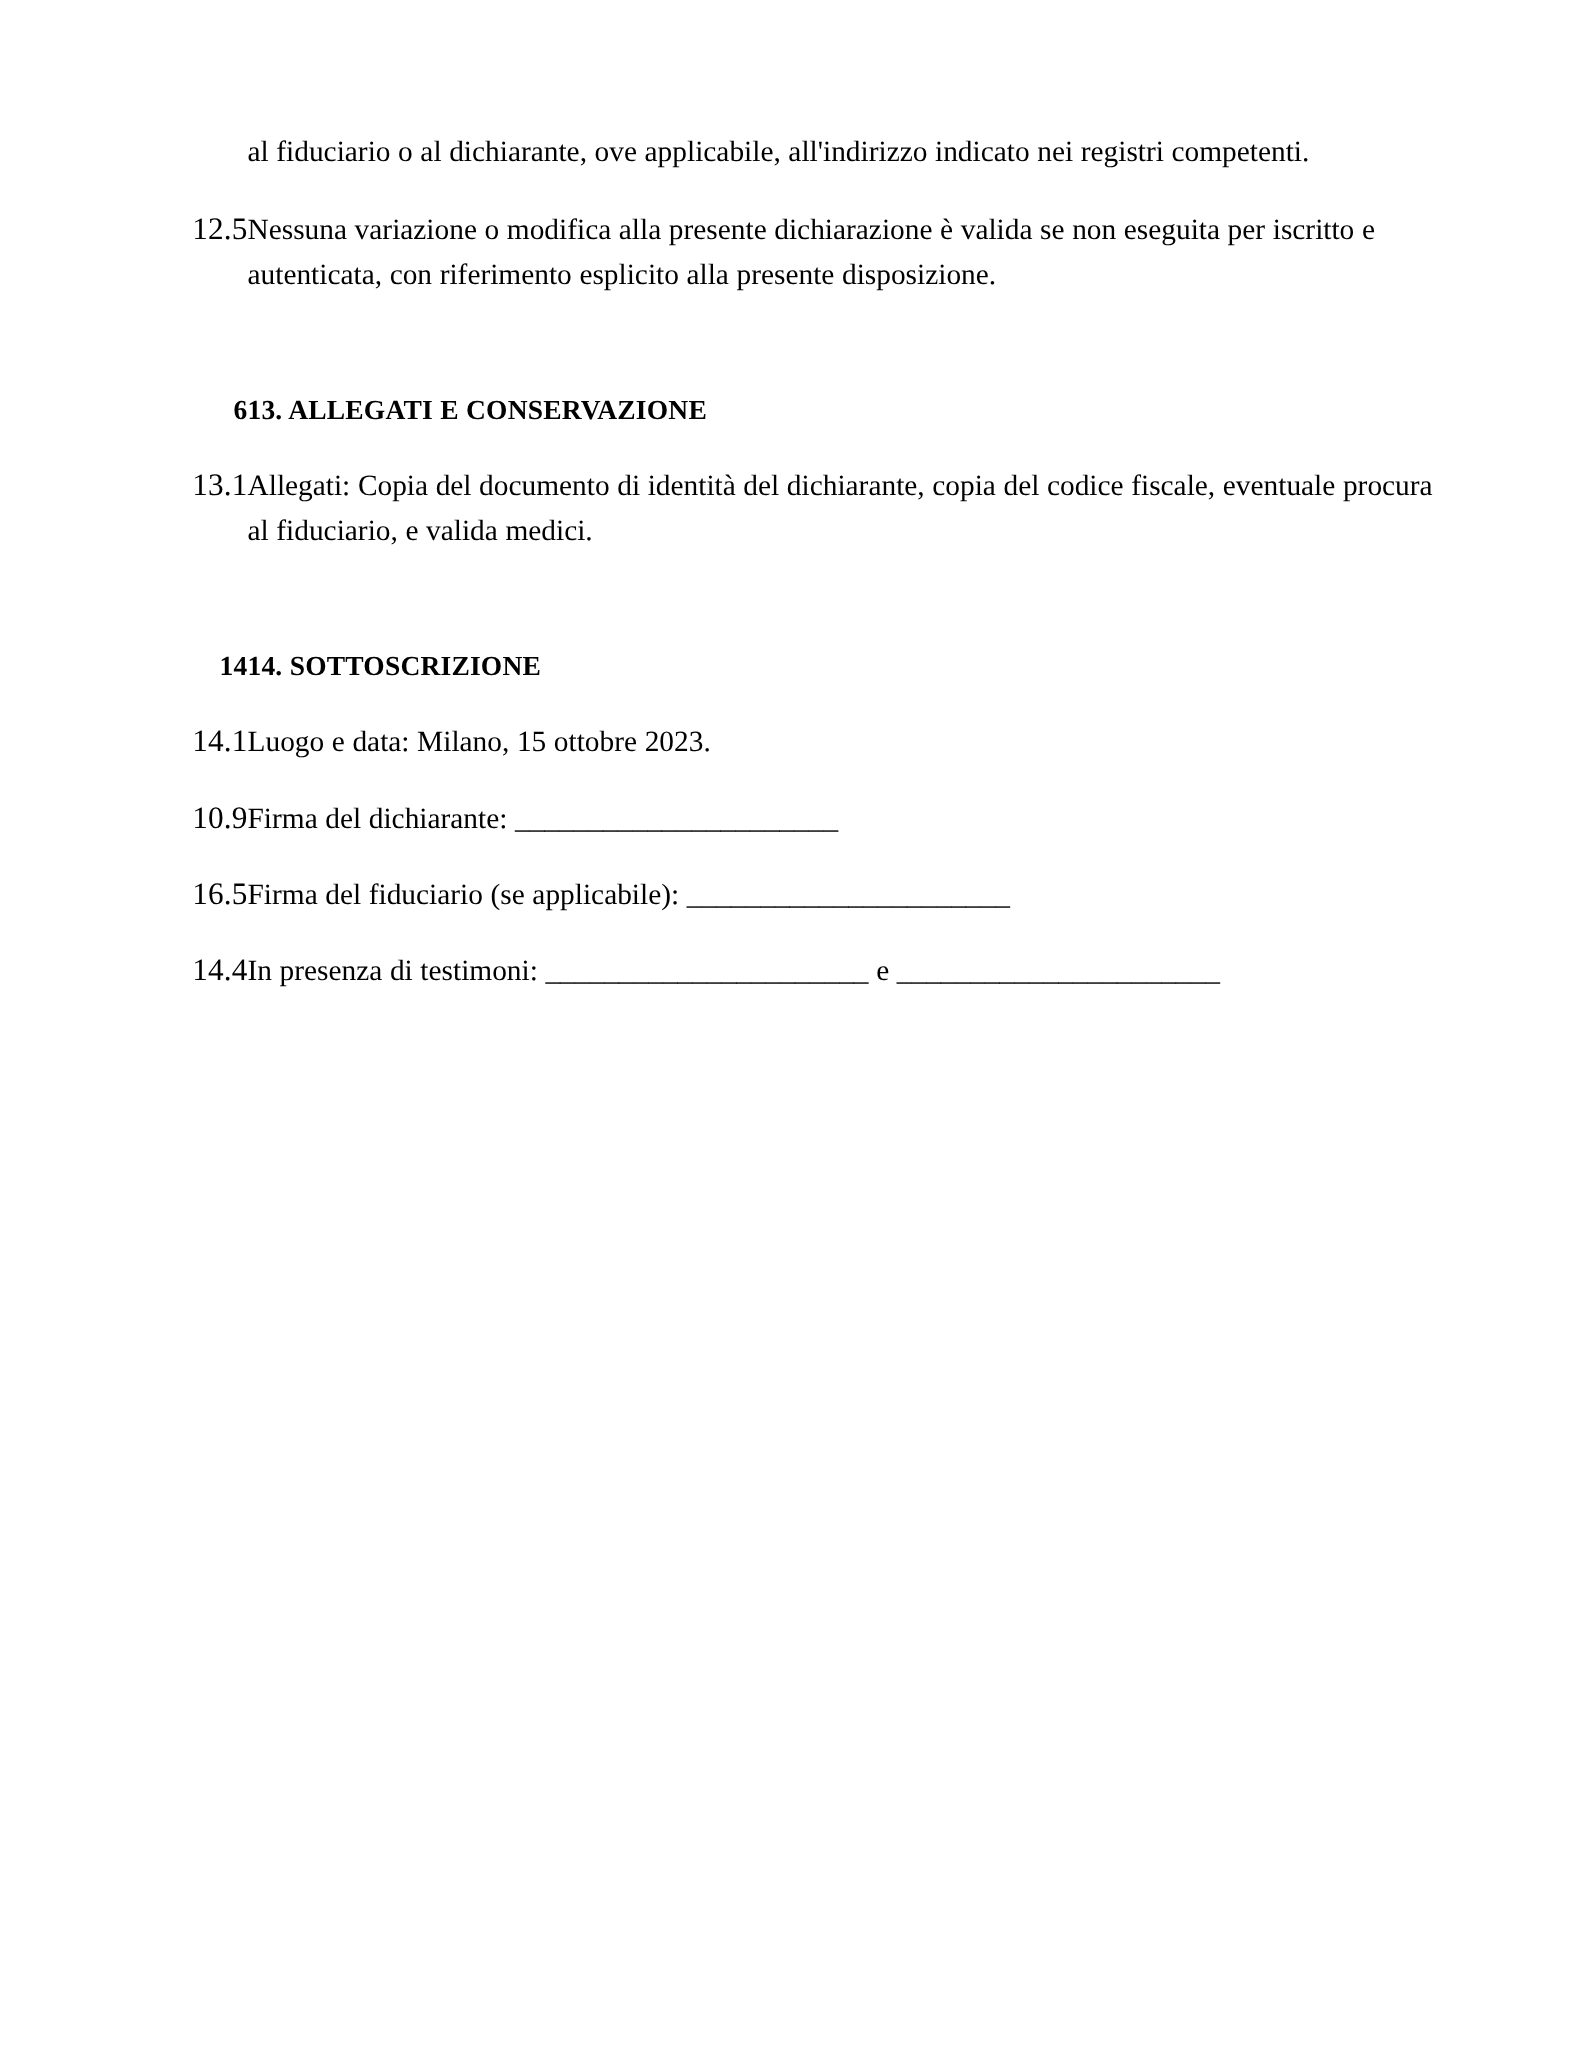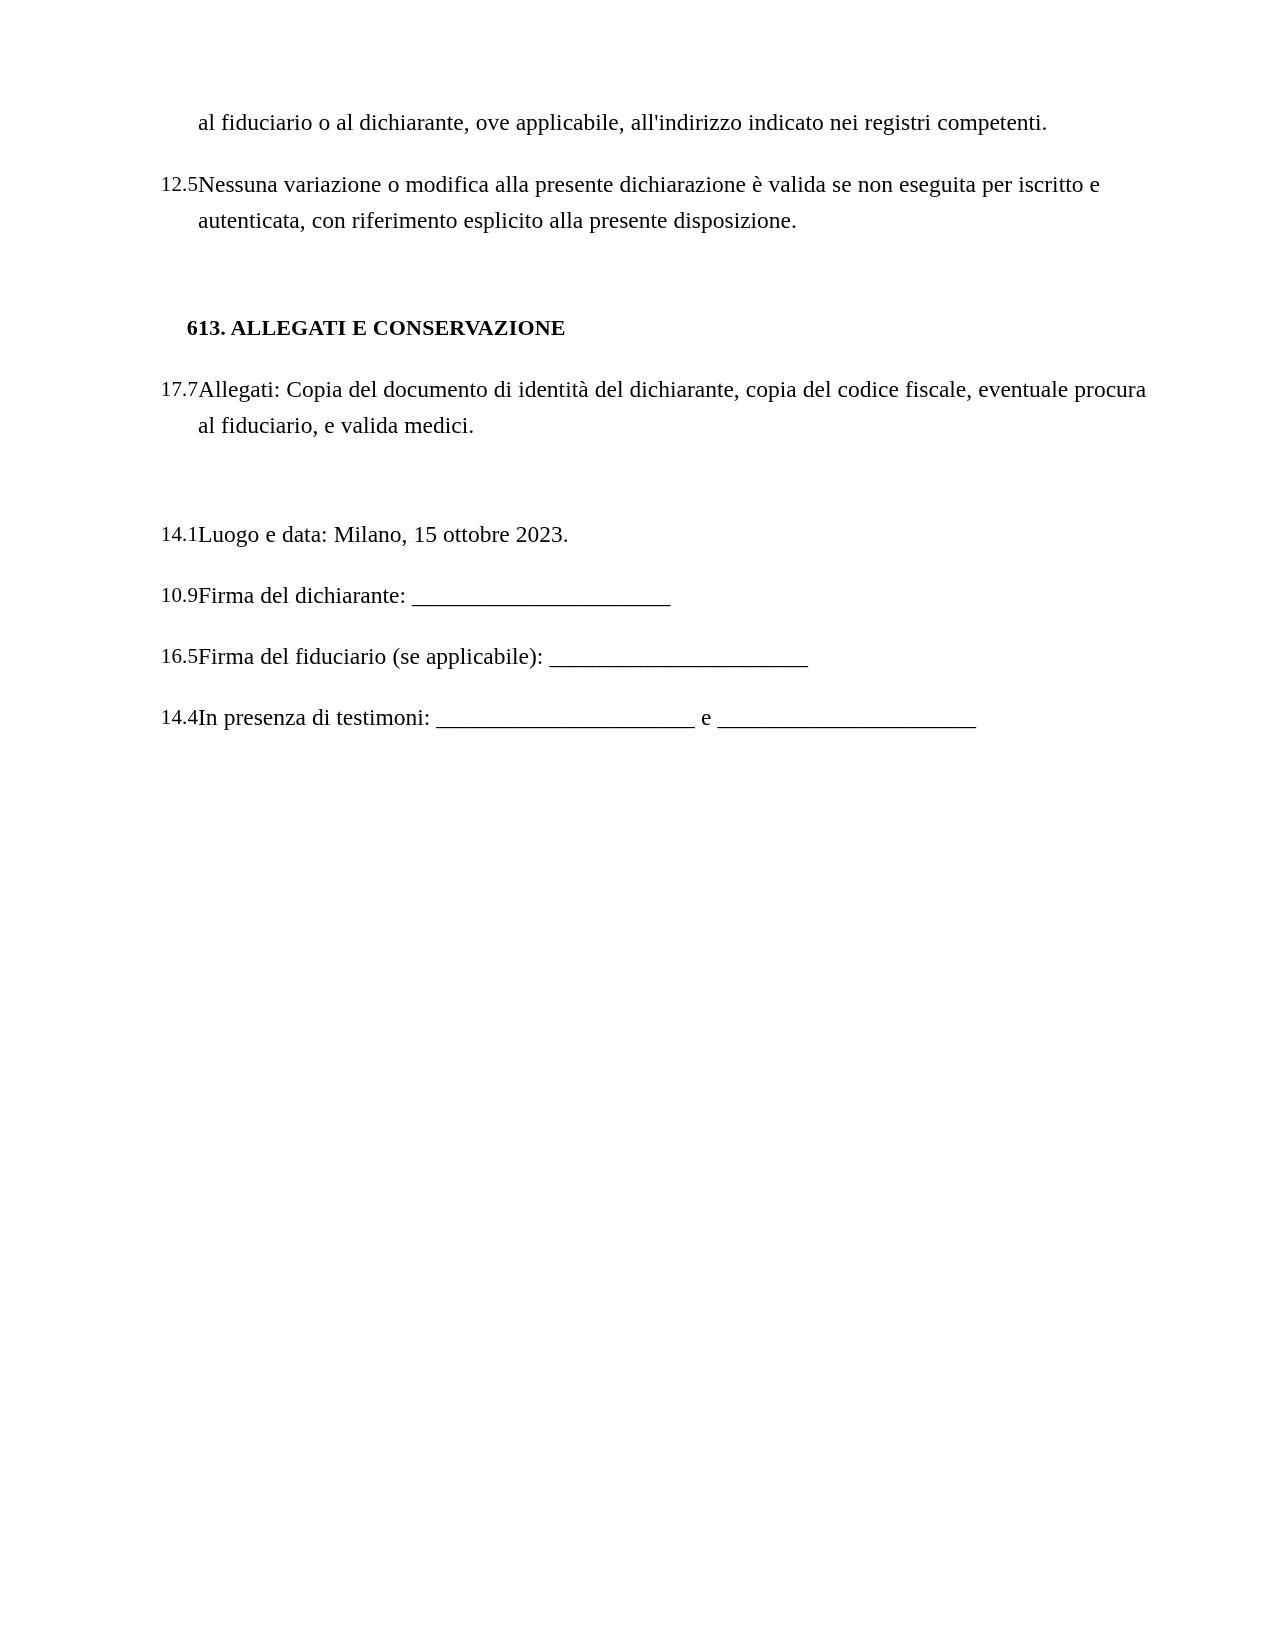--- a/index.html
+++ b/index.html
@@ -28,21 +28,21 @@
   .clause {
     display: grid;
     grid-template-columns: 64px 1fr;
     column-gap: 0px;
     margin: 0 0 25px 0;
   }
 
   .clause-num {
     text-align: right;
     padding-right: 0;
-    font-size: 21px;
+    font-size: 25px;
     line-height: 36px;
     white-space: nowrap;
     letter-spacing: 0.1px;
   }
 
   .clause-body {
     padding-left: 0;
     font-size: 23.5px;
     line-height: 36px;
     text-align: left;
@@ -88,24 +88,28 @@
       <div class="clause">
         <div class="clause-num">12.5</div>
         <div class="clause-body">Nessuna variazione o modifica alla presente dichiarazione è valida se non eseguita per iscritto e autenticata, con riferimento esplicito alla presente disposizione.</div>
       </div>
       <div class="section-gap"></div>
       <div class="heading">
         <div class="clause-num">6</div>
         <div class="clause-body">13. ALLEGATI E CONSERVAZIONE</div>
       </div>
       <div class="clause">
-        <div class="clause-num">17.7</div>
+        <div class="clause-num">13.1</div>
         <div class="clause-body">Allegati: Copia del documento di identità del dichiarante, copia del codice fiscale, eventuale procura al fiduciario, e valida medici.</div>
       </div>
       <div class="section-gap"></div>
+      <div class="heading">
+        <div class="clause-num">14</div>
+        <div class="clause-body">14. SOTTOSCRIZIONE</div>
+      </div>
       <div class="clause">
         <div class="clause-num">14.1</div>
         <div class="clause-body">Luogo e data: Milano, 15 ottobre 2023.</div>
       </div>
       <div class="clause">
         <div class="clause-num">10.9</div>
         <div class="clause-body">Firma del dichiarante: ______________________</div>
       </div>
       <div class="clause">
         <div class="clause-num">16.5</div>

